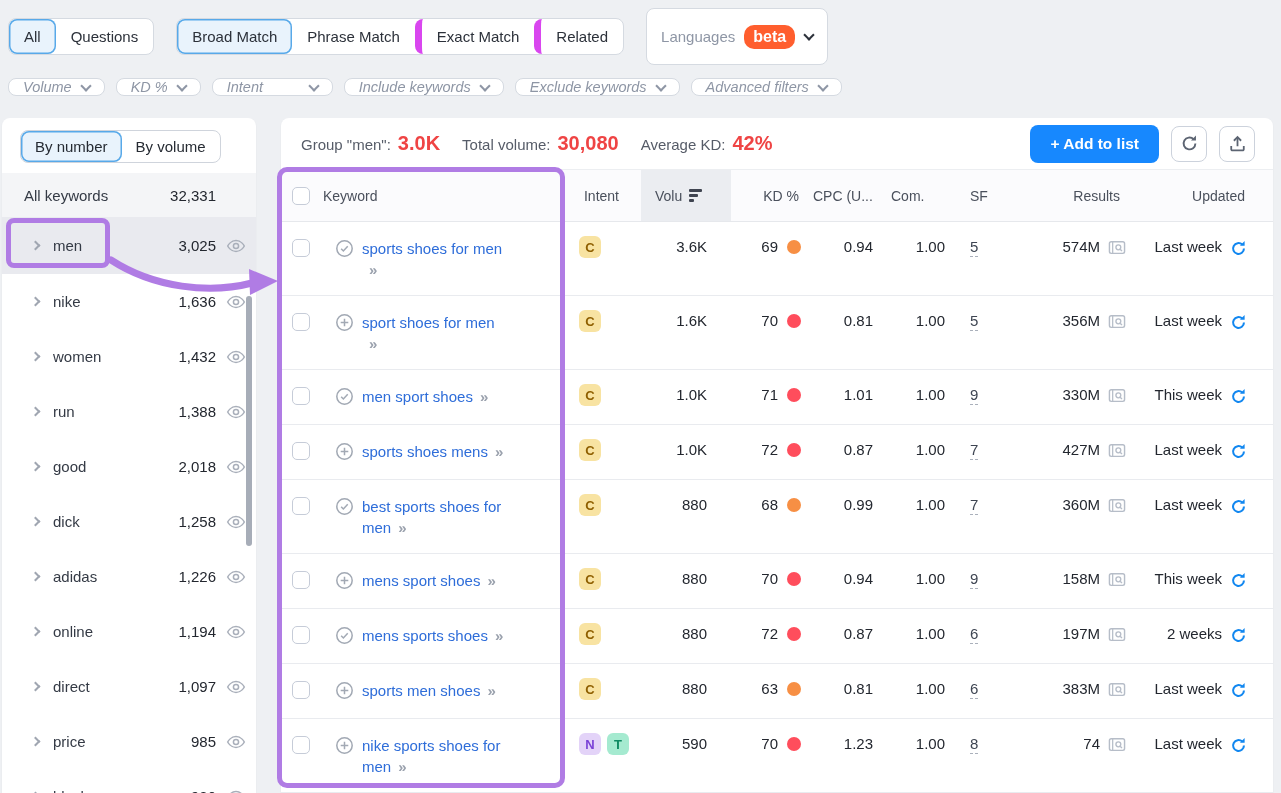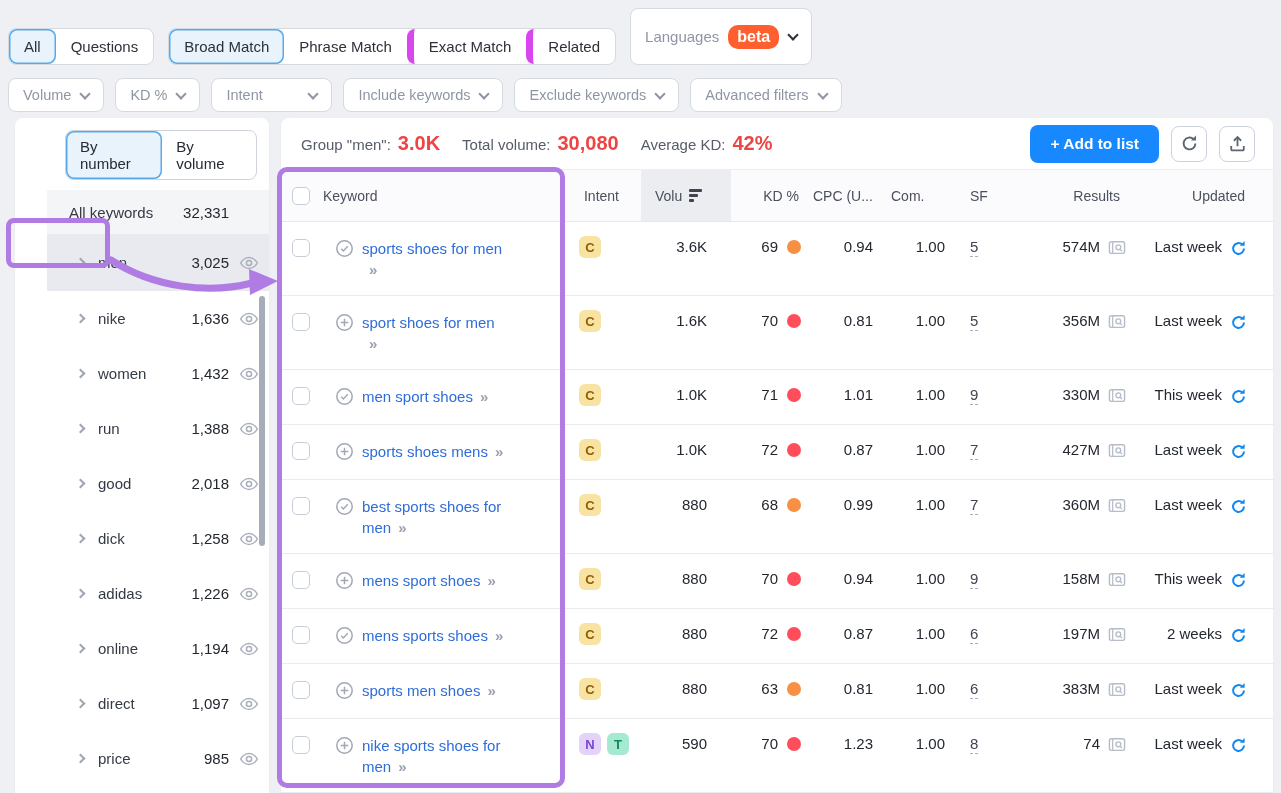--- a/index.html
+++ b/index.html
@@ -2,44 +2,44 @@
 <html><head>
 <meta charset="utf-8">
 <style>
   * { margin:0; padding:0; box-sizing:border-box; }
   html,body { width:1281px; height:793px; overflow:hidden; }
   body { font-family:"Liberation Sans", sans-serif; background:#eef0f3; position:relative; color:#23272f; }
 
   .page { width:100%; height:100%; }
 
   
-  .tabs-row { display:flex; align-items:flex-end; gap:14px; padding:8px 0 0 8px; }
+  .tabs-row { display:flex; align-items:center; gap:22px; padding:8px 0 0 8px; }
   .tab-group { display:flex; background:#fff; border:1px solid #d5dae1; border-radius:8px; overflow:visible; }
   .tab { padding:9px 15px; font-size:15px; color:#2c313a; cursor:pointer; position:relative; border-radius:8px; white-space:nowrap; }
   .tab + .tab { border-left:7px solid #d946ef; }
   .tab.selected { background:#e9f3fc; box-shadow:inset 0 0 0 1.5px #58a9e9; border-left:none; }
   .tab.selected + .tab { border-left:none; }
   .tab-group.languages { display:flex; align-items:center; padding:10px 14px; color:#8e96a5; font-size:15px; }
   .lang-label { padding:9px 0; }
   .beta-badge { background:#ff5e2e; color:#fff; font-size:16px; font-weight:700; padding:3px 9px; border-radius:10px; margin-left:9px; }
   .chev { width:8px; height:8px; border-right:2px solid #8e96a5; border-bottom:2px solid #8e96a5; transform:rotate(45deg); display:inline-block; margin-left:10px; margin-top:-4px; }
   .chev.dark { border-color:#2c313a; }
   .chev.right { transform:rotate(-45deg); margin:0; }
 
   
   .filters-row { display:flex; gap:11px; padding:13px 0 0 8px; }
-  .pill { display:flex; align-items:center; background:#fff; border:1px solid #d5dae1; border-radius:8px; padding:8px 14px; font-size:14.5px; color:#8e96a5; cursor:pointer; white-space:nowrap; }
+  .pill { display:flex; align-items:center; background:#fff; border:1px solid #d5dae1; border-radius:8px; padding:0 14px; font-size:14.5px; color:#8e96a5; cursor:pointer; white-space:nowrap;font-style:italic; }
   .pill .chev { margin-top:-3px; }
   .pill.wide { width:121px; justify-content:space-between; }
 
   
   .content { position:absolute; left:0; top:118px; right:0; bottom:0; }
 
   
-  .sidebar { position:absolute; left:15px; top:0; width:254px; bottom:0; background:#fff; border-radius:8px 8px 0 0; overflow:hidden; box-shadow:0 1px 2px rgba(20,30,50,.05);padding-left:32px; }
+  .sidebar { position:absolute; left:2px; top:0; width:254px; bottom:0; background:#fff; border-radius:8px 8px 0 0; overflow:hidden; box-shadow:0 1px 2px rgba(20,30,50,.05); }
   .toggle-wrap { padding:12px 12px 10px 18px; }
   .toggle { display:flex; border:1px solid #cfd4dc; border-radius:8px; width:fit-content; background:#fff; }
   .tog { padding:7px 14px; font-size:15px; color:#262b33; cursor:pointer; border-radius:8px; }
   .tog + .tog { border-left:1px solid #dde1e7; }
   .tog.selected { background:#e9f3fc; box-shadow:inset 0 0 0 1.5px #58a9e9; border-left:none; }
   .tog.selected + .tog { border-left:none; }
   .slist { }
   .srow { display:flex; align-items:center; height:55px; padding:0 10px 0 30px; font-size:15px; color:#343a45; cursor:pointer; }
   .srow .chev { border-color:#a0a6b1; width:7px; height:7px; margin:0 14px 0 0; }
   .srow.all { height:44px; padding-left:22px; background:#f4f5f7; }

